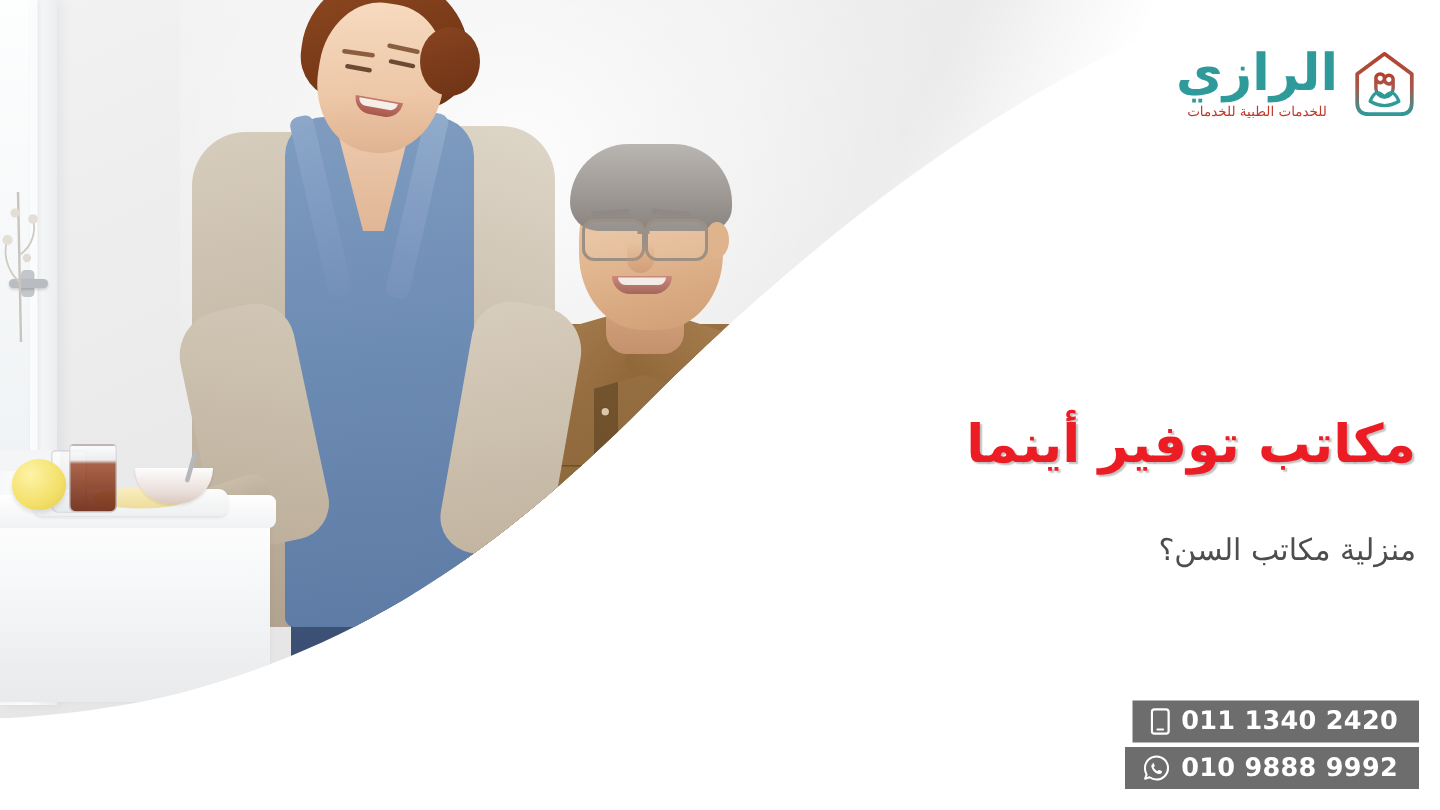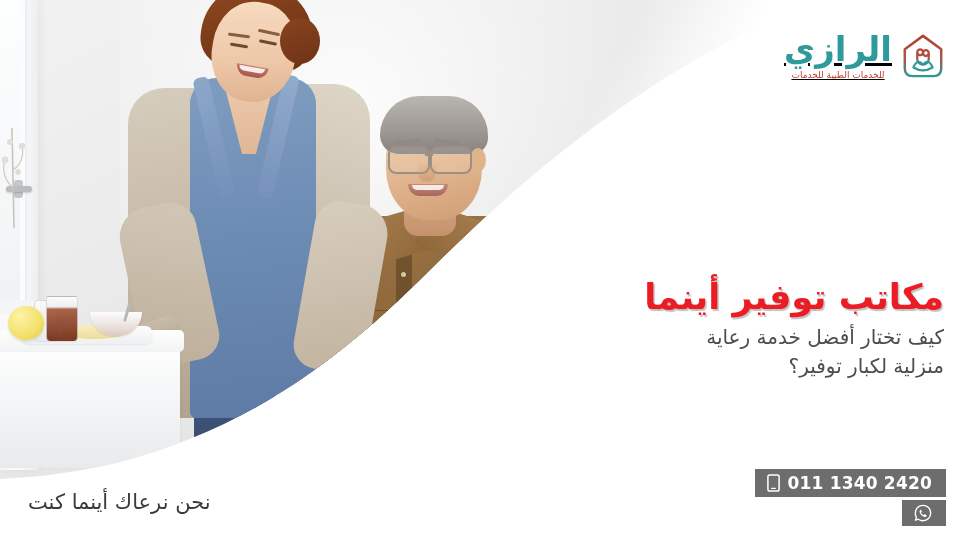--- a/index.html
+++ b/index.html
@@ -326,21 +326,21 @@
     position: absolute; inset: 0;
     background: linear-gradient(118deg, rgba(255,255,255,0) 52%, rgba(255,255,255,0.55) 57%, rgba(255,255,255,1) 62%);
     pointer-events: none;
   }
 
   
   .logo {
     position: absolute; right: 14px; top: 32px;
     display: flex; align-items: center; gap: 8px;
   }
-  .logo-text-wrap { text-align: center; text-decoration: underline; }
+  .logo-text-wrap { text-align: center; }
   .logo-word {
     font-size: 34px; font-weight: 700; color: #2e9a9a;
     letter-spacing: 0px; line-height: 1; direction: rtl;
   }
   .logo-sub {
     font-size: 9px; color: #c0392b; margin-top: 4px;
     letter-spacing: 0.3px; direction: rtl;
   }
   .logo-mark { width: 46px; height: 46px; }
 
@@ -489,36 +489,36 @@
     </svg>
     <div class="logo-text-wrap">
       <div class="logo-word">الرازي</div>
       <div class="logo-sub">للخدمات الطبية للخدمات</div>
     </div>
   </div>
 
   <div class="headline-block">
     <h1 class="headline">مكاتب توفير أينما</h1>
     <p class="subheadline">
-      <span>كيف تختار أفضل خدمة رعاية</span><br>
-      <span>منزلية لكبار توفير؟</span>
+      <br>
+      <span>منزلية مكاتب السن؟</span>
     </p>
   </div>
 
   <div class="contacts">
     <div class="contact-badge">
       <svg width="13" height="18" viewBox="0 0 13 18">
         <rect x="0.9" y="0.9" width="11.2" height="16.2" rx="1.8" fill="none" stroke="#ffffff" stroke-width="1.5"></rect>
         <line x1="4.6" y1="14.3" x2="8.4" y2="14.3" stroke="#ffffff" stroke-width="1.3" stroke-linecap="round"></line>
       </svg>
       <span>011 1340 2420</span>
     </div>
     <div class="contact-badge">
       <svg width="18" height="18" viewBox="0 0 18 18">
         <path d="M9 1.3 A7.7 7.7 0 0 1 9 16.7 A7.6 7.6 0 0 1 4.4 15.2 L1.4 16.2 L2.4 13.3 A7.6 7.6 0 0 1 1.3 9 A7.7 7.7 0 0 1 9 1.3 Z" fill="none" stroke="#ffffff" stroke-width="1.35" stroke-linejoin="round"></path>
         <path d="M6.2 5.6 c0.5 -0.2 0.8 0 1 0.4 l0.6 1.3 c0.1 0.3 0 0.5 -0.2 0.7 l-0.4 0.4 c-0.1 0.2 -0.1 0.3 0 0.5 c0.5 0.9 1.2 1.6 2.1 2.1 c0.2 0.1 0.4 0.1 0.5 0 l0.4 -0.5 c0.2 -0.2 0.4 -0.3 0.7 -0.2 l1.3 0.6 c0.4 0.2 0.5 0.5 0.4 0.9 c-0.2 0.9 -1.1 1.4 -2 1.2 c-2.4 -0.5 -4.4 -2.5 -5 -4.9 c-0.2 -0.9 0.3 -1.8 1.2 -2 Z" fill="#ffffff"></path>
       </svg>
+      <span>010 9888 9992</span>
     </div>
   </div>
 
-  <div class="tagline">نحن نرعاك أينما كنت</div>
 
 </div>
 
 </body></html>

